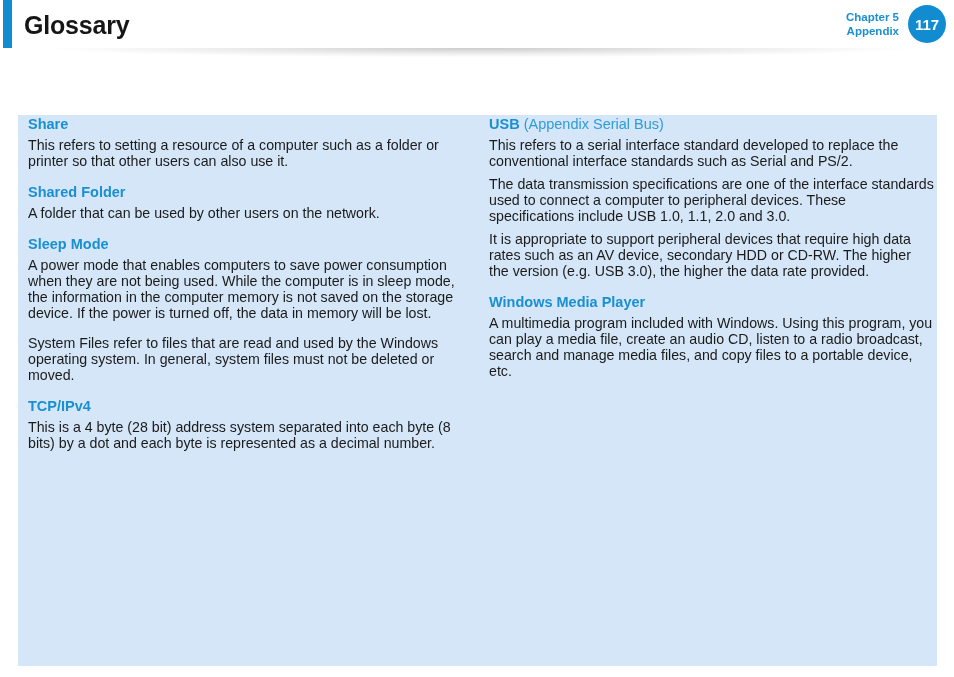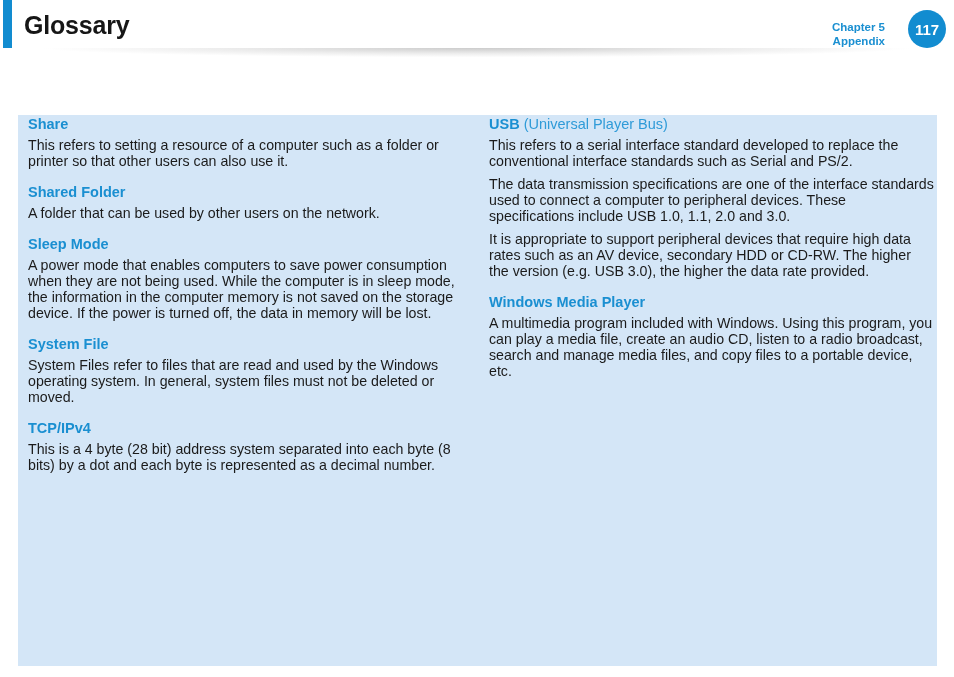--- a/index.html
+++ b/index.html
@@ -42,22 +42,22 @@
     letter-spacing: -0.2px;
     line-height: 38px;
     white-space: nowrap;
   }
   .header-right {
     position: absolute;
     right: 8px;
     top: 0;
     height: 48px;
     display: flex;
-    align-items: flex-end;
-    gap: 23px;
+    align-items: center;
+    gap: 9px;
   }
   .chapter-block {
     text-align: right;
     color: #1a8fd1;
     font-size: 11.5px;
     font-weight: bold;
     line-height: 14px;
     white-space: nowrap;
   }
   .page-badge {
@@ -157,31 +157,30 @@
         </div>
         <div class="entry">
           <div class="entry-term"><span>Shared Folder</span></div>
           <p class="entry-def">A folder that can be used by other users on the network.</p>
         </div>
         <div class="entry">
           <div class="entry-term"><span>Sleep Mode</span></div>
           <p class="entry-def">A power mode that enables computers to save power consumption when they are not being used. While the computer is in sleep mode, the information in the computer memory is not saved on the storage device. If the power is turned off, the data in memory will be lost.</p>
         </div>
         <div class="entry">
-          <div class="entry-term"><span>System File</span></div>
           <p class="entry-def">System Files refer to files that are read and used by the Windows operating system. In general, system files must not be deleted or moved.</p>
         </div>
         <div class="entry">
           <div class="entry-term"><span>TCP/IPv4</span></div>
           <p class="entry-def">This is a 4 byte (28 bit) address system separated into each byte (8 bits) by a dot and each byte is represented as a decimal number.</p>
         </div>
       </div>
     <div class="column column-right" id="col-right">
         <div class="entry">
-          <div class="entry-term"><span>USB</span><span class="term-expansion"> (Universal Player Bus)</span></div>
+          <div class="entry-term"><span>USB</span><span class="term-expansion"> (Appendix Serial Bus)</span></div>
           <p class="entry-def">This refers to a serial interface standard developed to replace the conventional interface standards such as Serial and PS/2.</p>
           <p class="entry-def">The data transmission specifications are one of the interface standards used to connect a computer to peripheral devices. These specifications include USB 1.0, 1.1, 2.0 and 3.0.</p>
           <p class="entry-def">It is appropriate to support peripheral devices that require high data rates such as an AV device, secondary HDD or CD-RW. The higher the version (e.g. USB 3.0), the higher the data rate provided.</p>
         </div>
         <div class="entry">
           <div class="entry-term"><span>Windows Media Player</span></div>
           <p class="entry-def">A multimedia program included with Windows. Using this program, you can play a media file, create an audio CD, listen to a radio broadcast, search and manage media files, and copy files to a portable device, etc.</p>
         </div>
       </div>
   </div>

